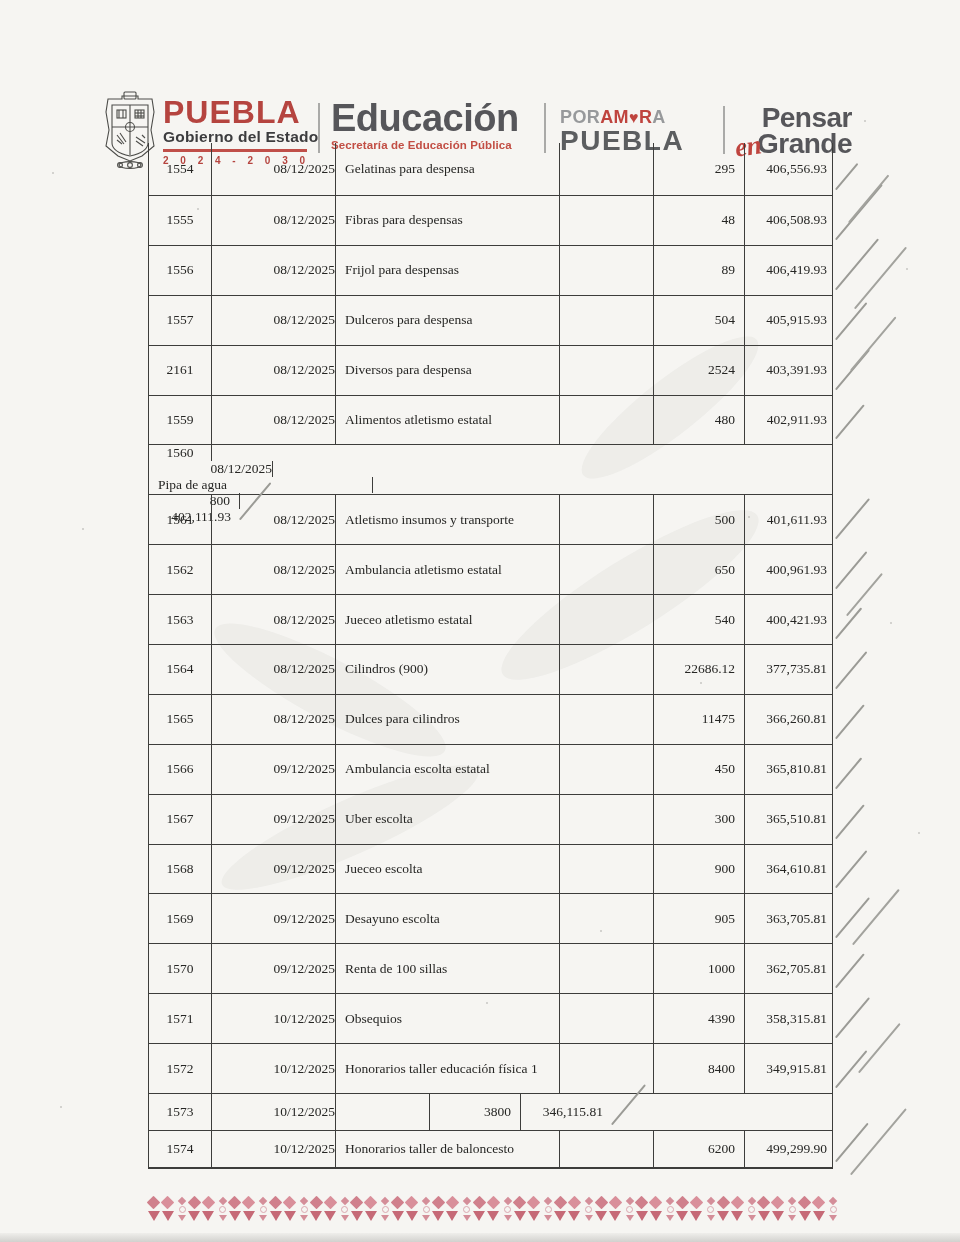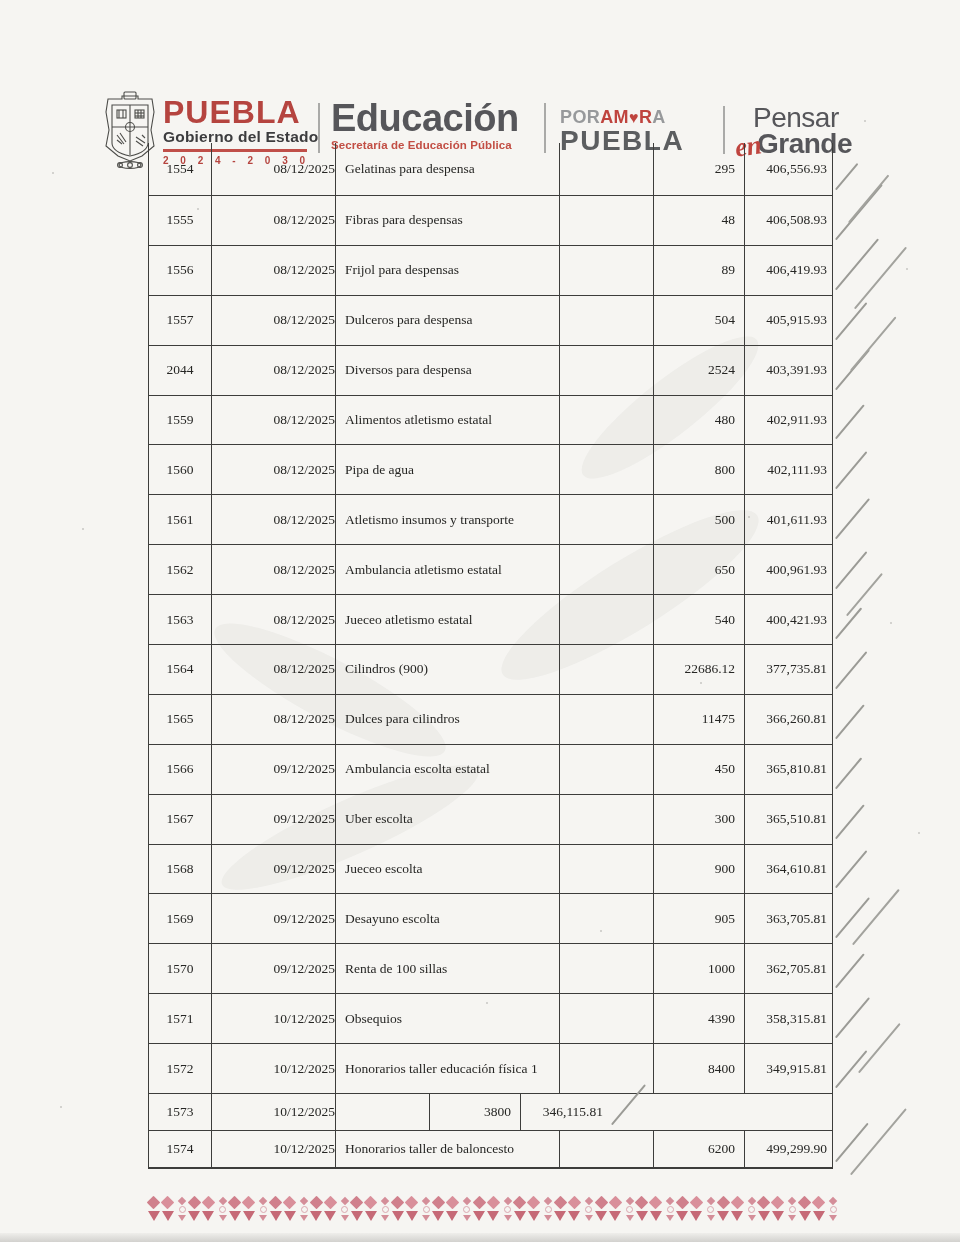--- a/index.html
+++ b/index.html
@@ -23,21 +23,21 @@
   .logo-edu{position:absolute;left:331px;top:99px;font-family:"Liberation Sans",sans-serif;}
   .le-title{font-size:38px;font-weight:800;color:#56565a;letter-spacing:-.5px;line-height:1;}
   .le-sub{font-size:11.5px;font-weight:700;color:#c24e44;margin-top:2px;letter-spacing:.1px;}
   .logo-amor{position:absolute;left:560px;top:108px;font-family:"Liberation Sans",sans-serif;line-height:1;}
   .la-line1{font-size:18px;letter-spacing:.4px;}
   .la-pre{color:#97999b;font-weight:600;}
   .la-main{color:#bf443e;font-weight:800;}
   .la-heart{color:#bf443e;font-size:16px;}
   .la-line2{font-size:28px;font-weight:900;color:#5c5e60;letter-spacing:1.5px;margin-top:1px;}
   .logo-pensar{position:absolute;left:735px;top:104px;font-family:"Liberation Sans",sans-serif;line-height:1;}
-  .pg-1{font-size:28px;font-weight:400;color:#56565a;letter-spacing:-.5px;margin-left:18px;}
+  .pg-1{font-size:28px;font-weight:700;color:#56565a;letter-spacing:-.5px;margin-left:18px;text-align:right;}
   .pg-2{font-size:28px;font-weight:900;color:#56565a;letter-spacing:-.5px;margin-top:-2px;white-space:nowrap;}
   .pg-en{font-family:"Liberation Serif",serif;font-style:italic;font-weight:700;font-size:27px;
          color:#bf443e;display:inline-block;transform:rotate(-8deg);margin-right:-4px;position:relative;top:2px;}
   
   .ledger{
     position:absolute;left:148px;top:143px;width:685px;
     border-left:1.8px solid #3d3d3b;border-right:1.8px solid #3d3d3b;border-bottom:2px solid #3d3d3b;
     box-sizing:border-box;background:transparent;
   }
   .t-row{display:flex;box-sizing:border-box;border-bottom:1.6px solid #3d3d3b;}
@@ -181,42 +181,42 @@
         <div class="t-cell c-date">08/12/2025</div>
         <div class="t-cell c-desc">Dulceros para despensa</div>
         <div class="t-cell c-blank"></div>
         <div class="t-cell c-amount">504</div>
         <div class="t-cell c-balance">
           <span>405,915.93</span>
           <span class="tick" style="height: 48px;"></span>
         </div>
       </div>
       <div class="t-row" style="height: 49.9px;">
-        <div class="t-cell c-num">2044</div>
+        <div class="t-cell c-num">2161</div>
         <div class="t-cell c-date">08/12/2025</div>
         <div class="t-cell c-desc">Diversos para despensa</div>
         <div class="t-cell c-blank"></div>
         <div class="t-cell c-amount">2524</div>
         <div class="t-cell c-balance">
           <span>403,391.93</span>
           <span class="tick" style="height: 52px;"></span>
         </div>
       </div>
       <div class="t-row" style="height: 49.9px;">
         <div class="t-cell c-num">1559</div>
         <div class="t-cell c-date">08/12/2025</div>
         <div class="t-cell c-desc">Alimentos atletismo estatal</div>
         <div class="t-cell c-blank"></div>
         <div class="t-cell c-amount">480</div>
         <div class="t-cell c-balance">
           <span>402,911.93</span>
           <span class="tick" style="height: 44px;"></span>
         </div>
       </div>
-      <div class="t-row" style="height: 49.9px;">
+      <div class="t-row" style="height: 49.9px; flex-direction: column;">
         <div class="t-cell c-num">1560</div>
         <div class="t-cell c-date">08/12/2025</div>
         <div class="t-cell c-desc">Pipa de agua</div>
         <div class="t-cell c-blank"></div>
         <div class="t-cell c-amount">800</div>
         <div class="t-cell c-balance">
           <span>402,111.93</span>
           <span class="tick" style="height: 48px;"></span>
         </div>
       </div>

